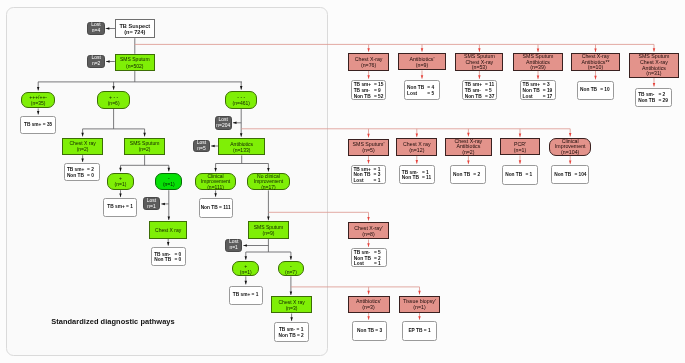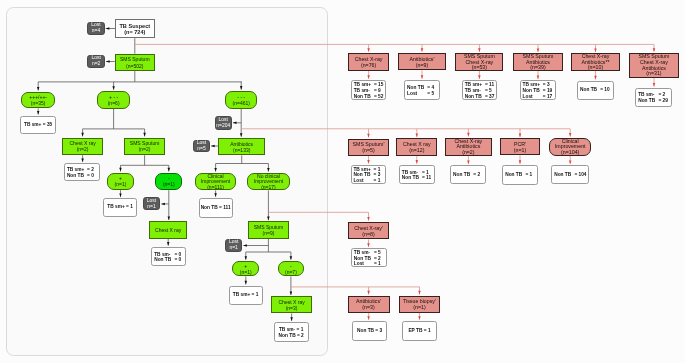--- a/index.html
+++ b/index.html
@@ -660,13 +660,14 @@
         <div class="inner">
           <div class="rows ctr">
             <div class="row">
               <span class="k">EP TB = 1</span>
               <span class="v"></span>
             </div>
           </div>
         </div>
       </div>
     </div>
+  <div class="title" id="title" style="left: 51.2px; top: 316.5px;">Standardized diagnostic pathways</div>
 </div>
 
 </body></html>

